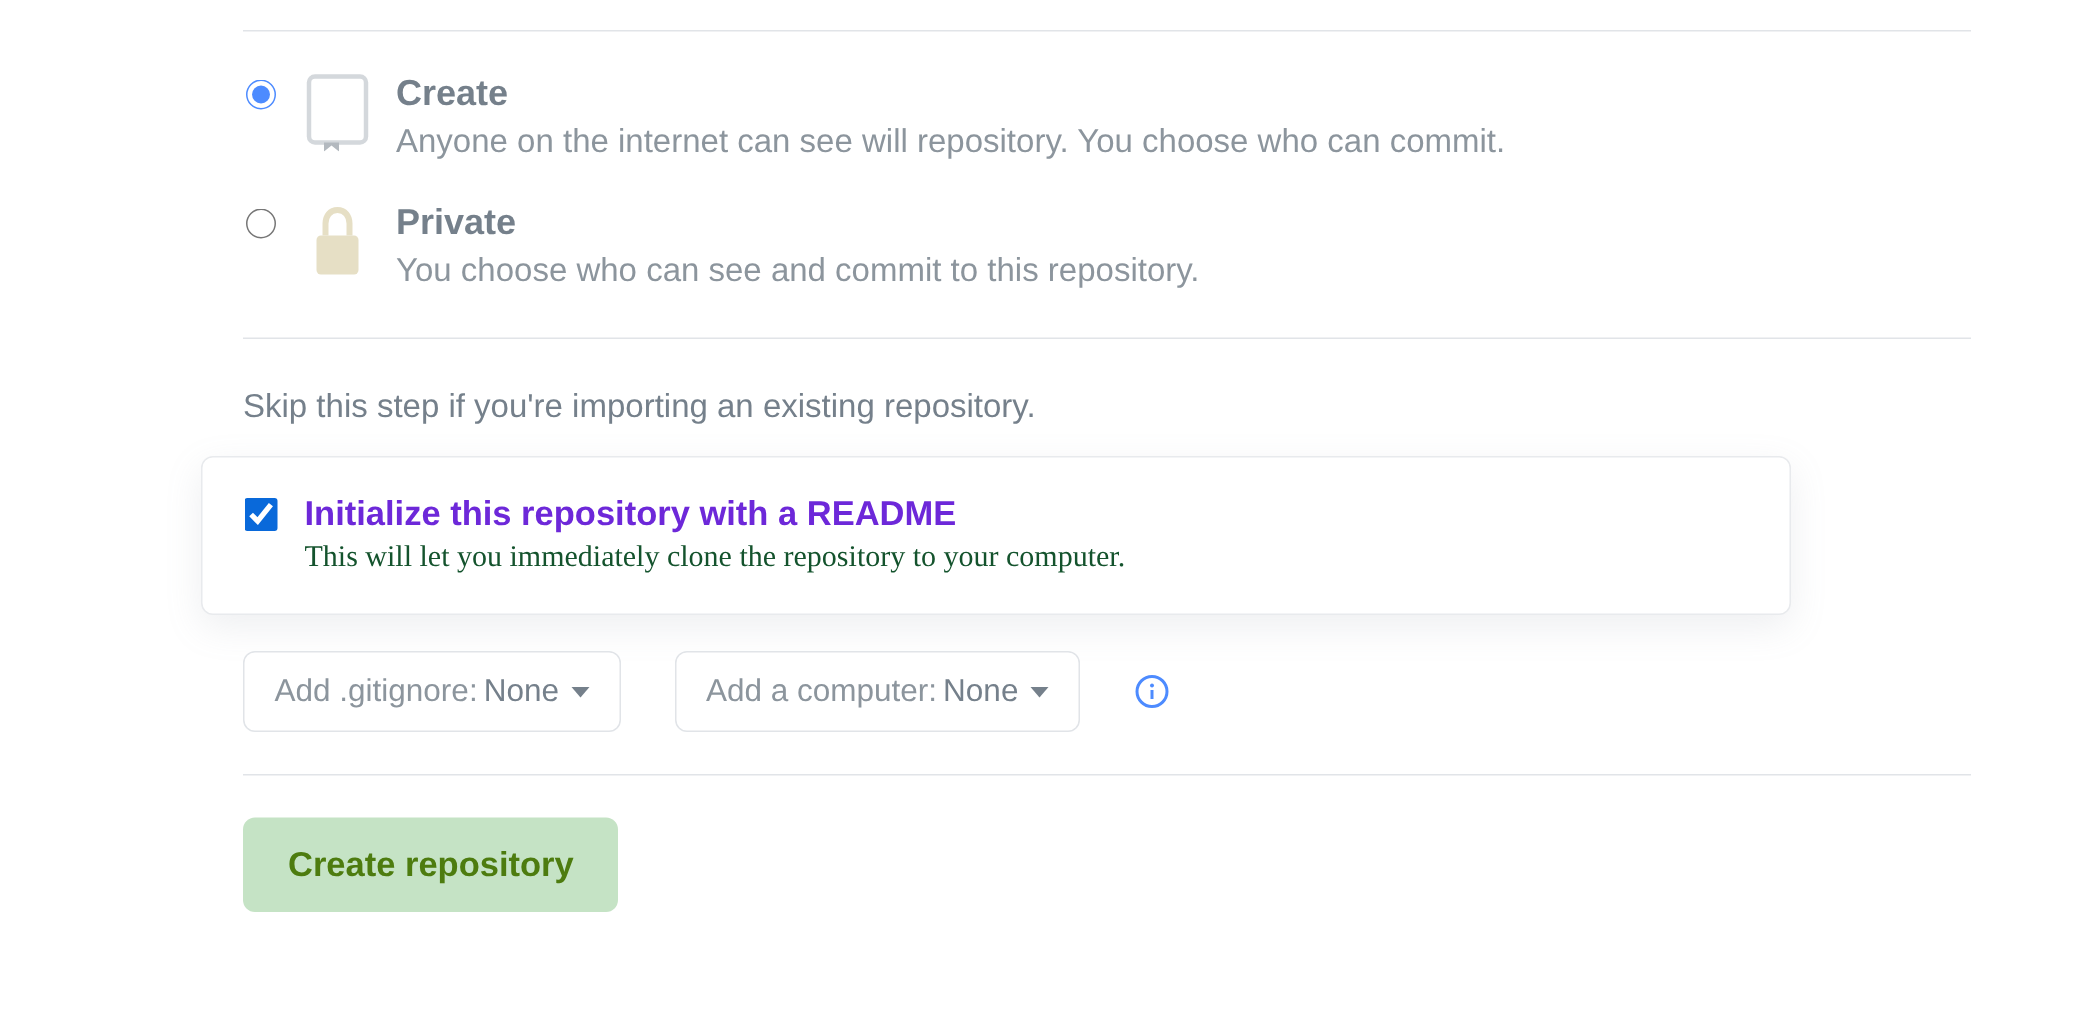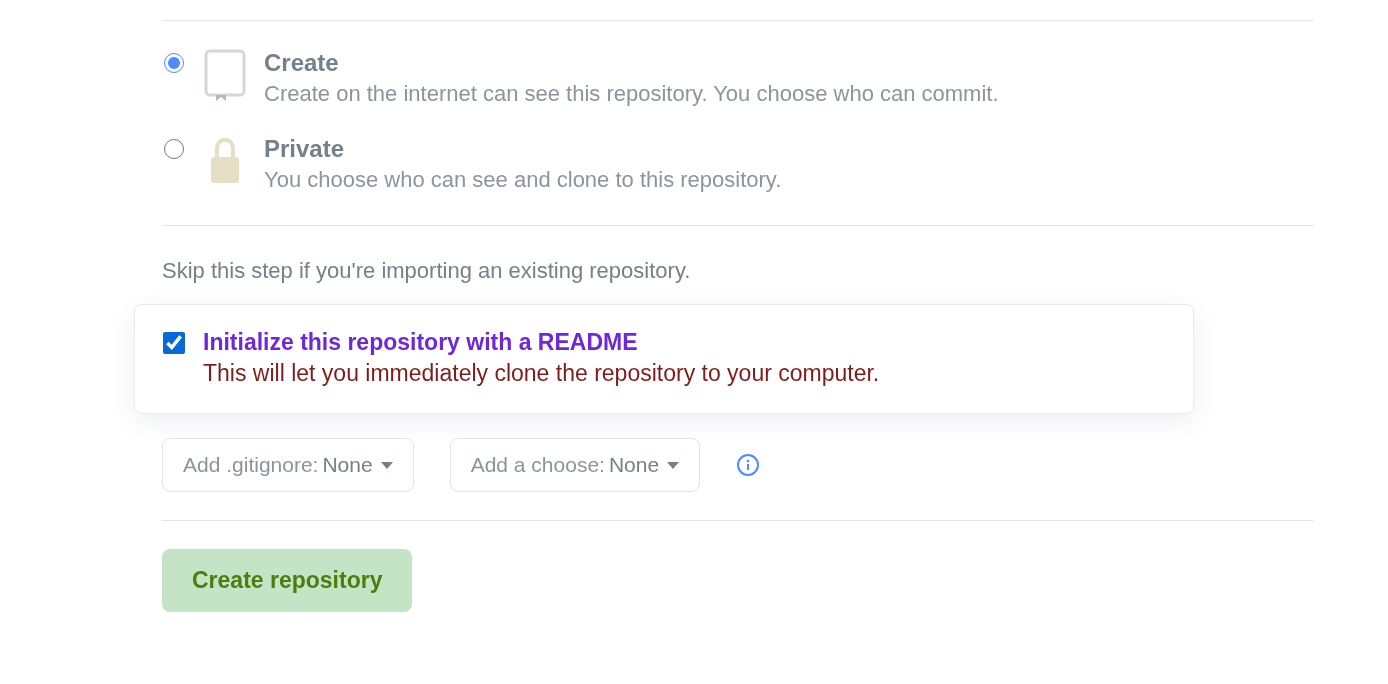--- a/index.html
+++ b/index.html
@@ -119,22 +119,23 @@
     }
     
     .readme-title {
       font-size: 23px;
       font-weight: 600;
       color: #6d28d9;
       margin-bottom: 4px;
     }
     
     .readme-desc {
-      font-size: 23px;
-      color: #7f1d1d;
+      font-size: 20px;
+      color: #14532d;
+      font-family: Liberation Serif, serif;
     }
     
     .dropdown-row {
       display: flex;
       align-items: center;
       gap: 36px;
       margin: 24px 0 28px 0;
     }
     
     .dropdown-btn {
@@ -206,37 +207,37 @@
         <input type="radio" name="visibility" class="radio-input" checked="" style="">
       </div>
       <div class="visibility-icon">
         <svg width="42" height="52" viewBox="0 0 42 52" fill="none">
           <rect x="2" y="2" width="38" height="44" rx="4" stroke="#d4d8dc" stroke-width="3" fill="none"></rect>
           <path d="M12 46 L12 52 L17 48 L22 52 L22 46" fill="#b3b9bf"></path>
         </svg>
       </div>
       <div class="visibility-text">
         <div class="visibility-title">Create</div>
-        <div class="visibility-desc">Create on the internet can see this repository. You choose who can commit.</div>
+        <div class="visibility-desc">Anyone on the internet can see will repository. You choose who can commit.</div>
       </div>
     </div>
 
     <div class="visibility-option">
       <div class="radio-wrapper">
         <input type="radio" name="visibility" class="radio-input" style="">
       </div>
       <div class="visibility-icon">
         <svg width="42" height="52" viewBox="0 0 42 52" fill="none">
           <path d="M13 22 L13 14 C13 9 16 5 21 5 C26 5 29 9 29 14 L29 22" stroke="#e6dfc5" stroke-width="4" fill="none"></path>
           <rect x="7" y="22" width="28" height="26" rx="3" fill="#e6dfc5"></rect>
         </svg>
       </div>
       <div class="visibility-text">
         <div class="visibility-title">Private</div>
-        <div class="visibility-desc">You choose who can see and clone to this repository.</div>
+        <div class="visibility-desc">You choose who can see and commit to this repository.</div>
       </div>
     </div>
 
   </div>
 
   <hr class="divider">
 
   <div class="import-hint">Skip this step if you're importing an existing repository.</div>
 
   <div class="readme-card">
@@ -250,21 +251,21 @@
   </div>
 
   <div class="dropdown-row">
     <button class="dropdown-btn">
       <span class="dropdown-label">Add .gitignore: </span>
       <span class="dropdown-value">None</span>
       <span class="caret"></span>
     </button>
 
     <button class="dropdown-btn">
-      <span class="dropdown-label">Add a choose: </span>
+      <span class="dropdown-label">Add a computer: </span>
       <span class="dropdown-value">None</span>
       <span class="caret"></span>
     </button>
 
     <span class="info-icon">
       <svg width="24" height="24" viewBox="0 0 24 24" fill="none">
         <circle cx="12" cy="12" r="10" stroke="#4d8bff" stroke-width="2" fill="none"></circle>
         <circle cx="12" cy="8" r="1.3" fill="#4d8bff"></circle>
         <line x1="12" y1="11" x2="12" y2="17" stroke="#4d8bff" stroke-width="2"></line>
       </svg>

